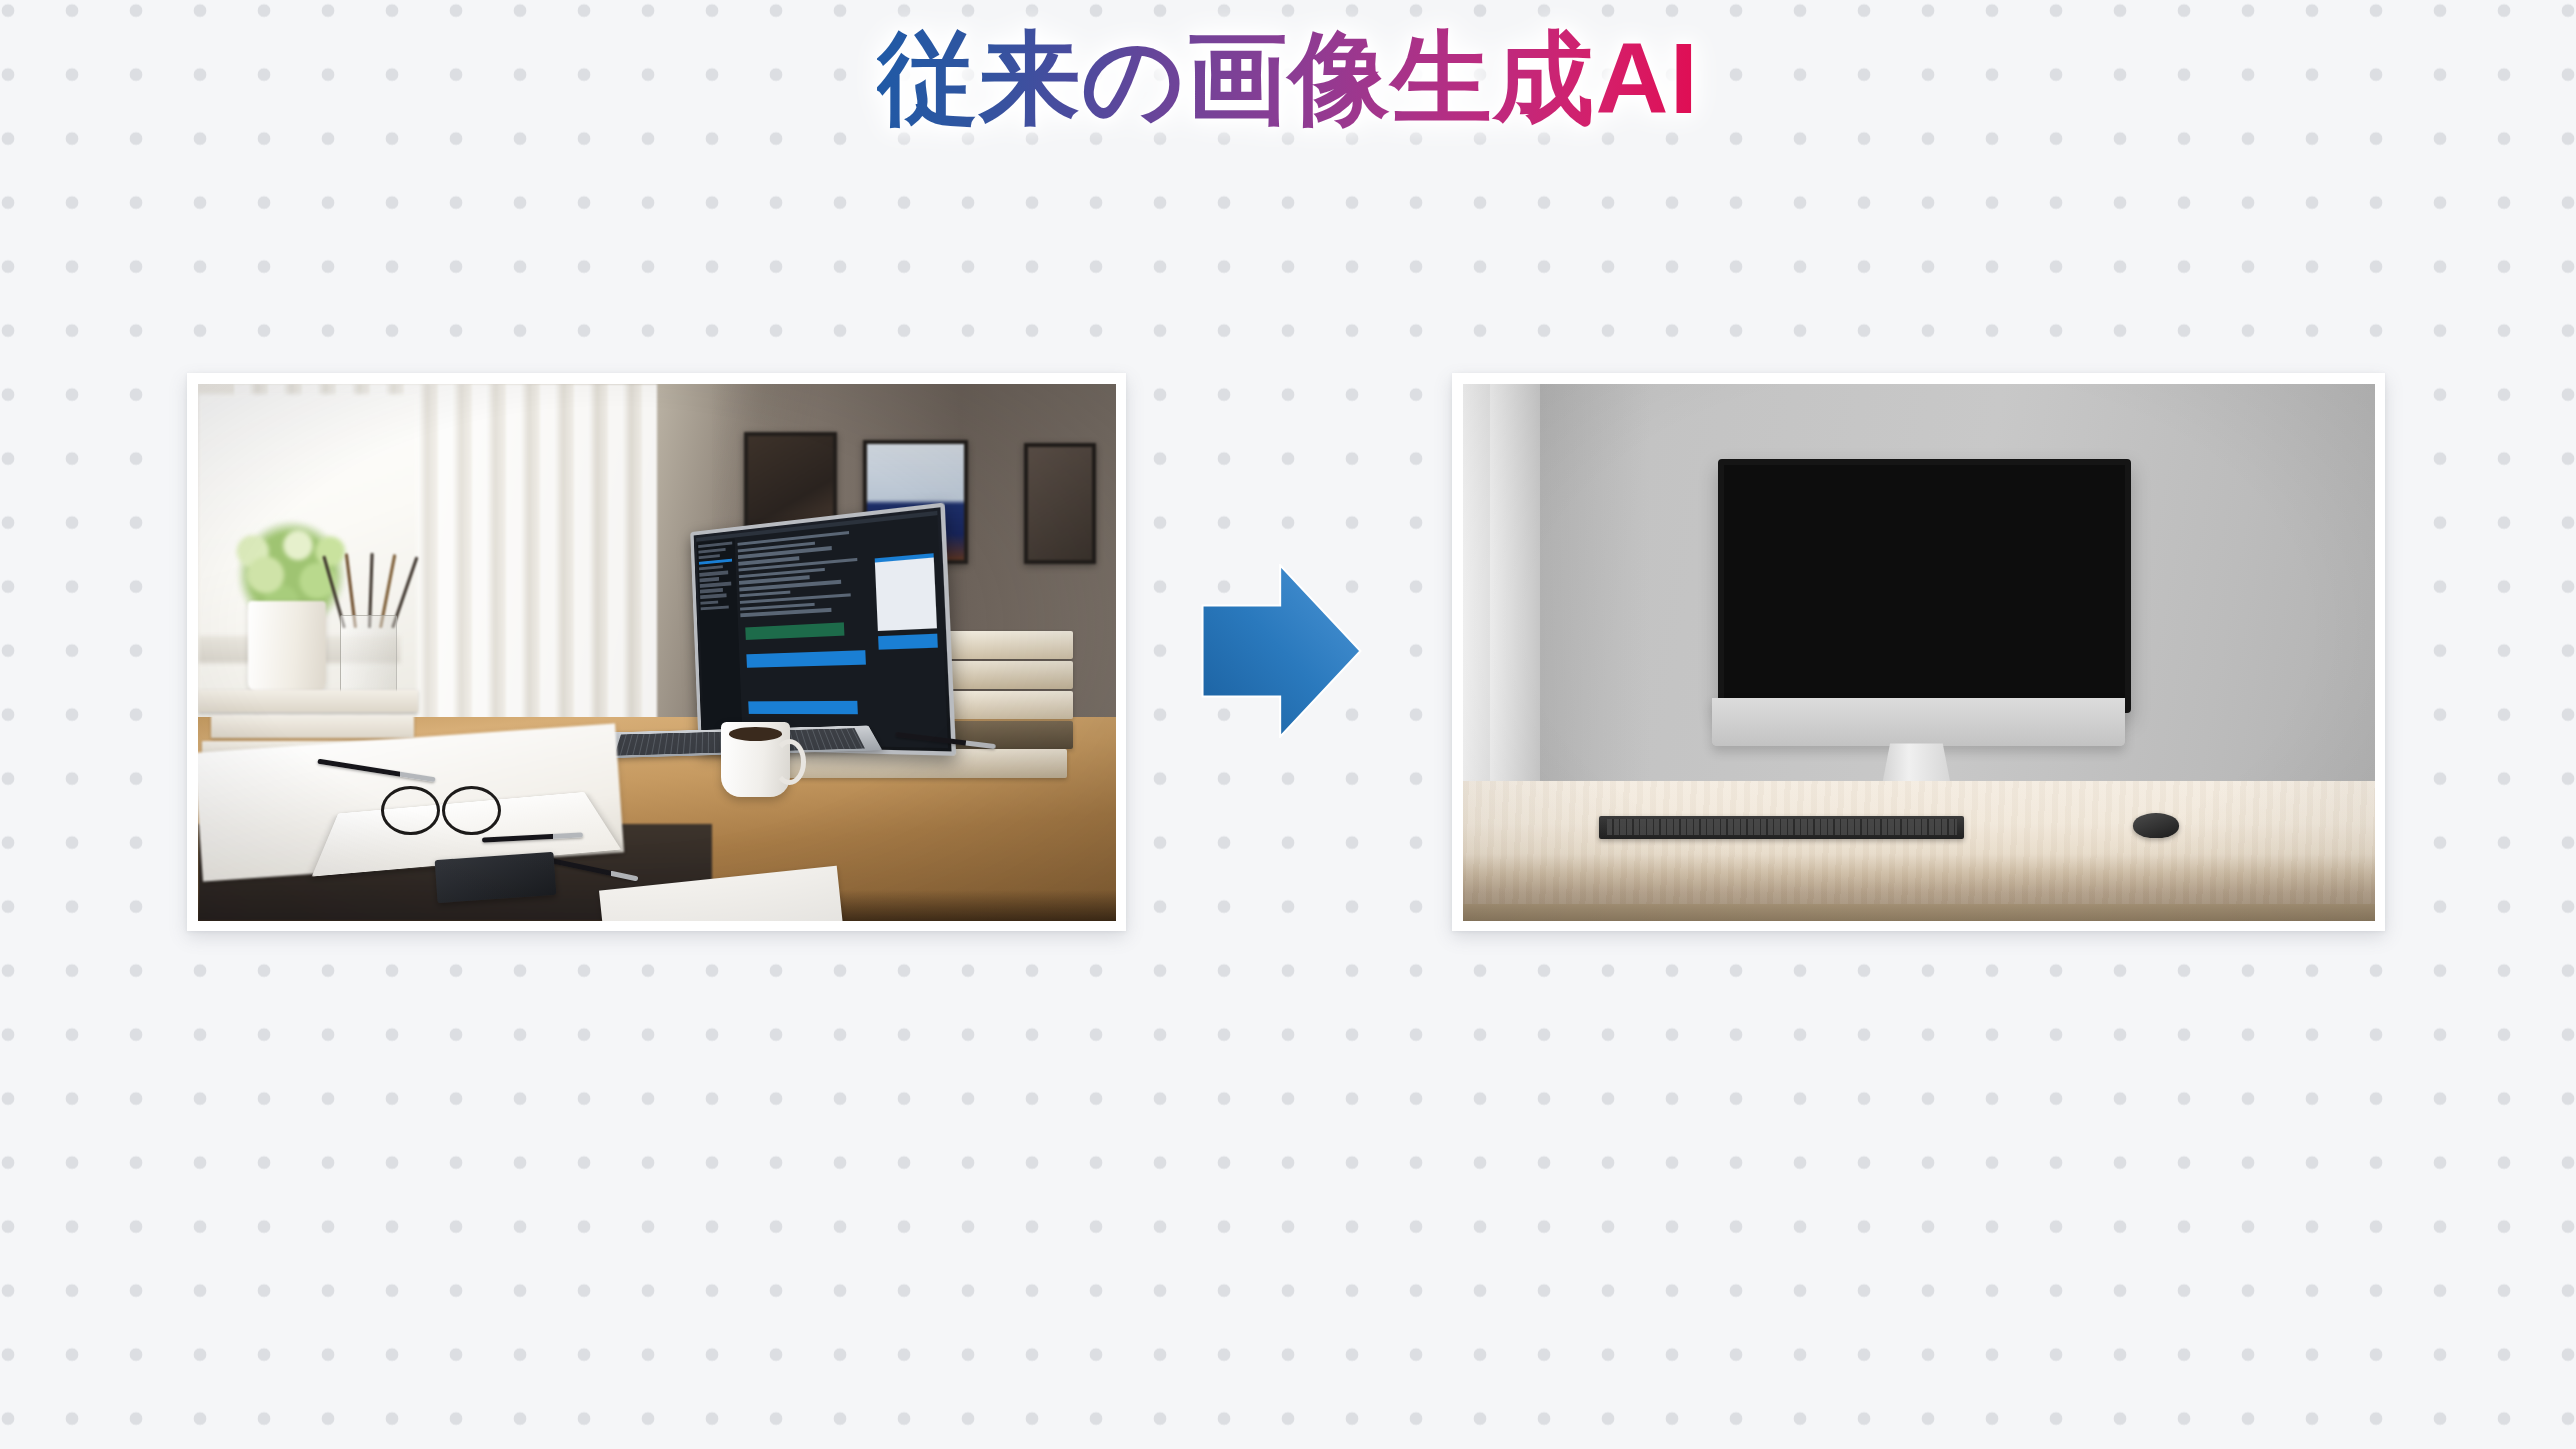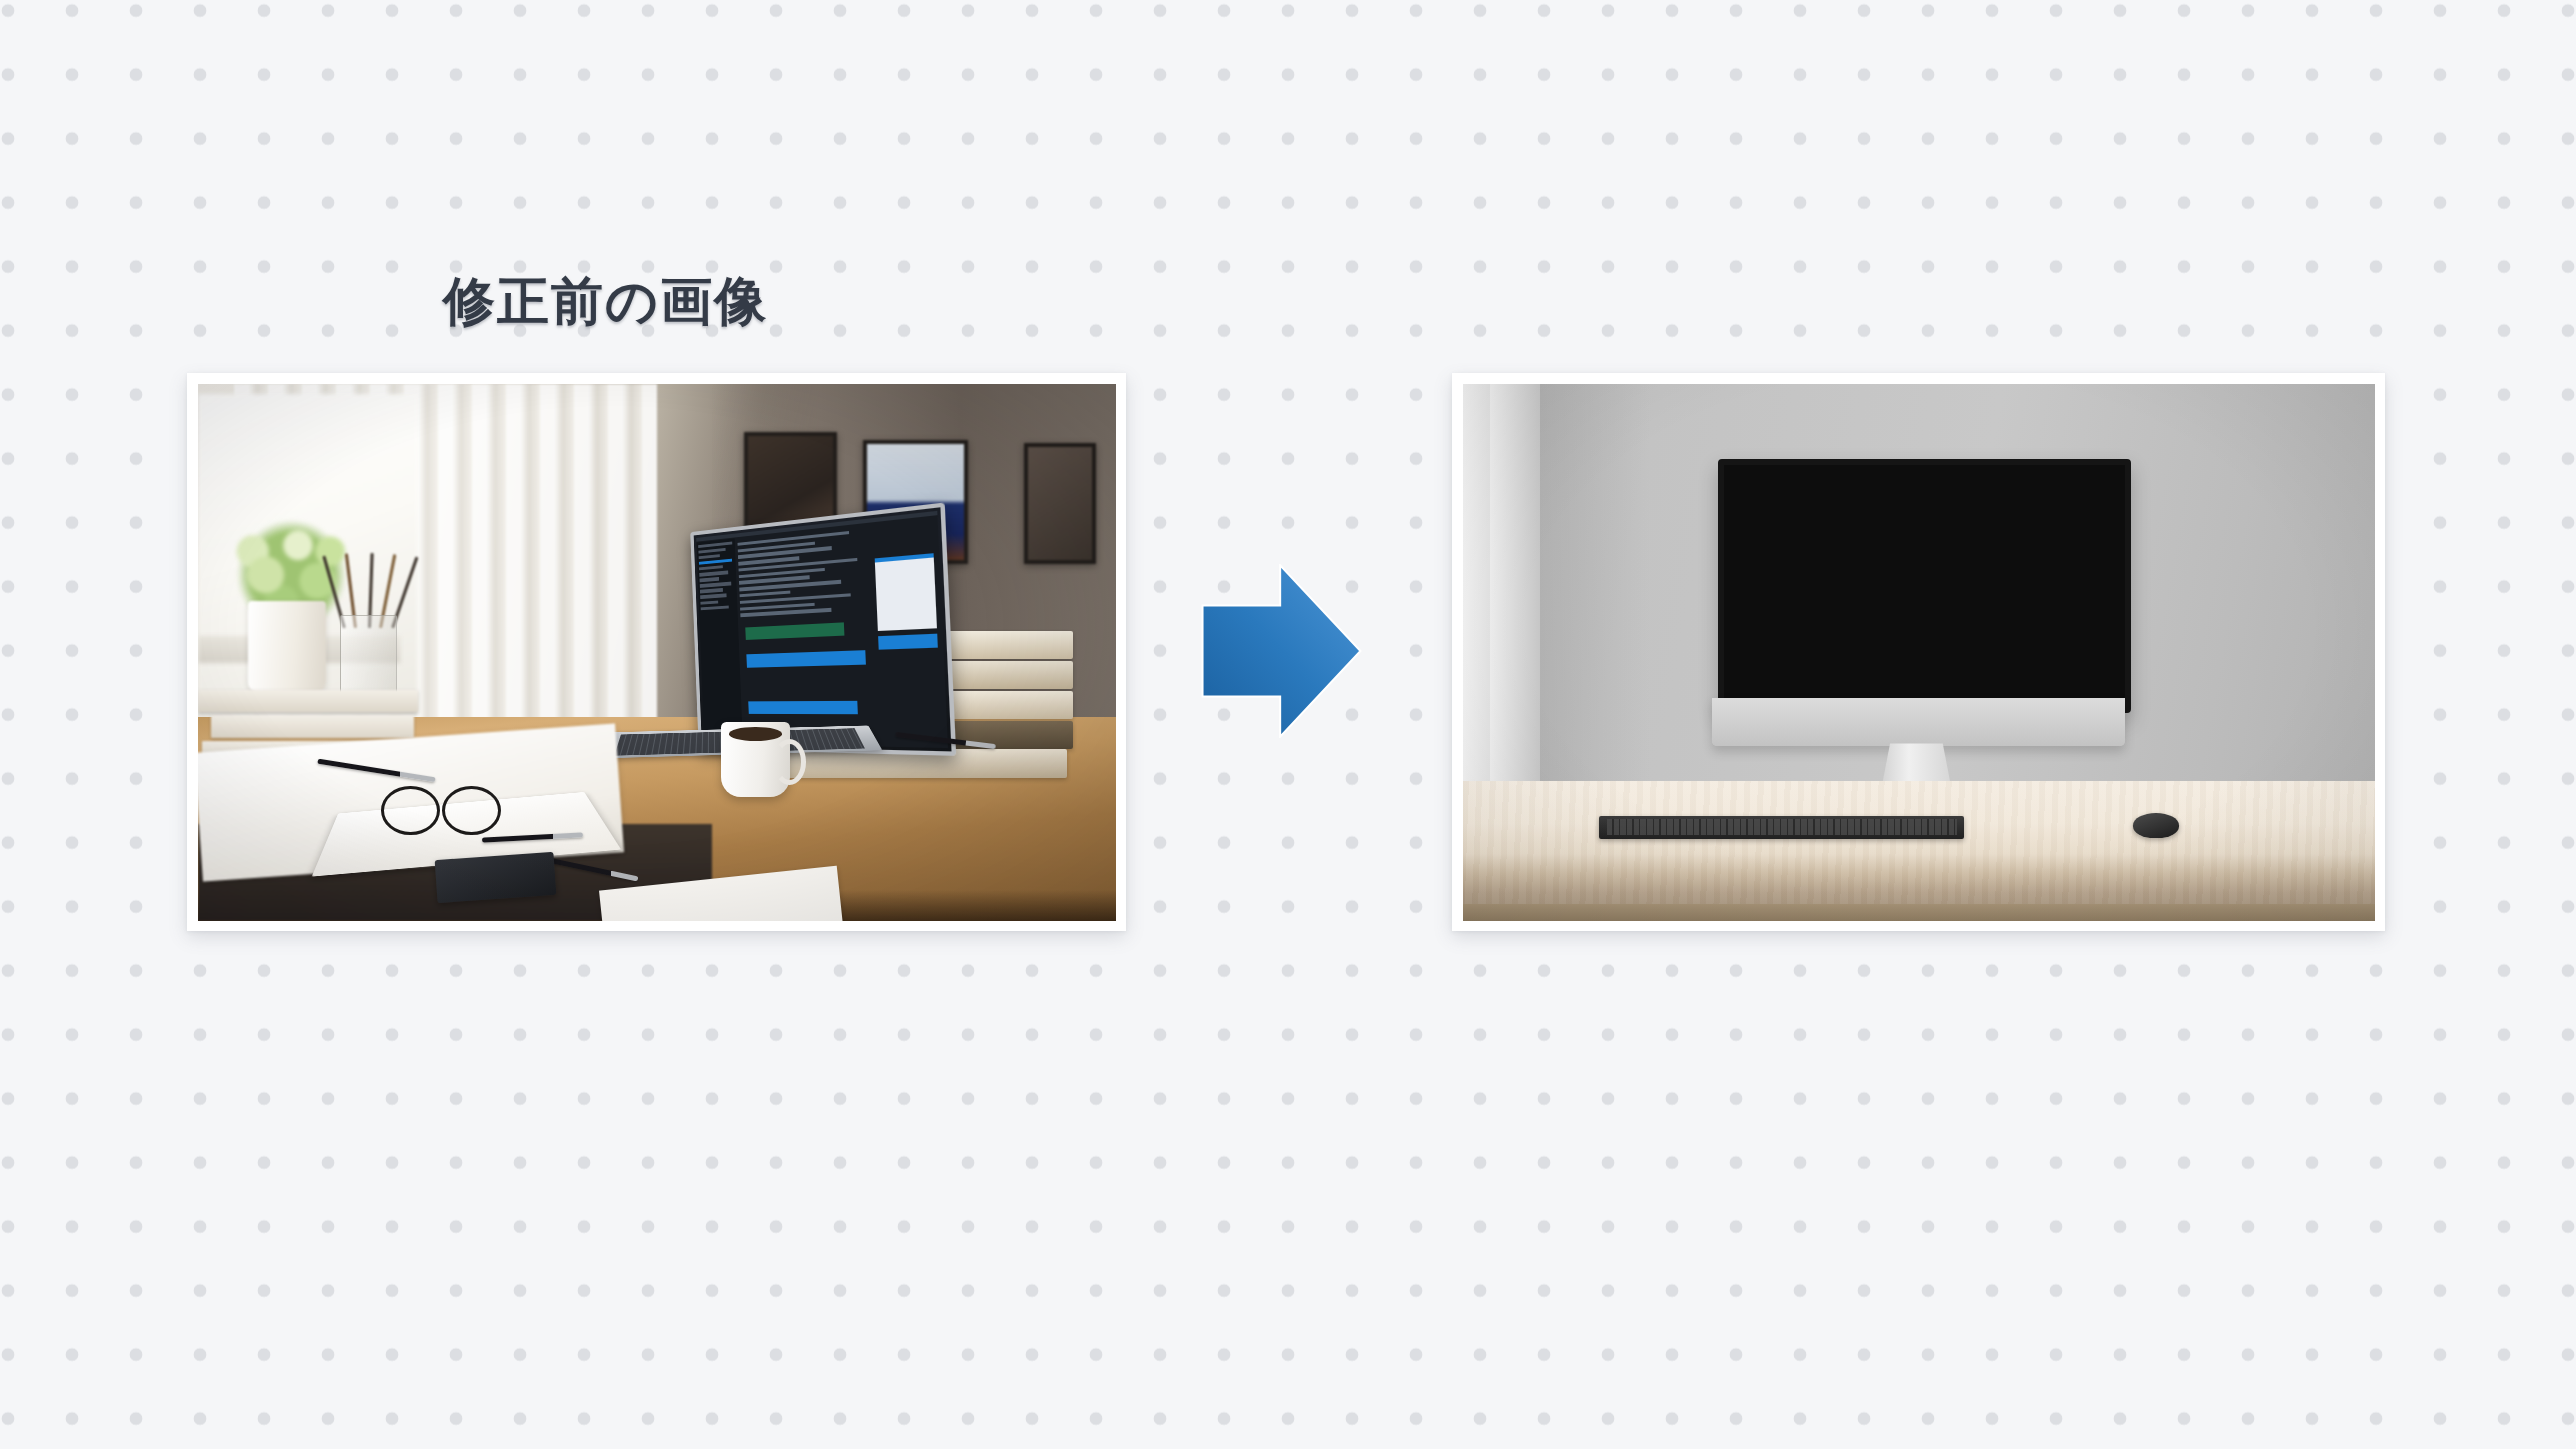--- a/index.html
+++ b/index.html
@@ -367,22 +367,24 @@
     top: 564px;
     width: 161px;
     height: 174px;
   }
 </style>
 </head>
 <body>
 
 <div id="stage">
 
-
-  <div class="caption" id="caption-before">修正前の画像</div>
+  <div id="title-wrap">
+    <span id="title">従来の画像生成AI</span>
+  </div>
+
 
 
   <div class="frame" id="frame-before">
     <div class="photo" id="photo-before">
 
       <div class="b-wall"></div>
       <div class="b-darkwall"></div>
       <div class="b-curtain"></div>
       <div class="b-window"></div>
       <div class="b-window-sill"></div>

